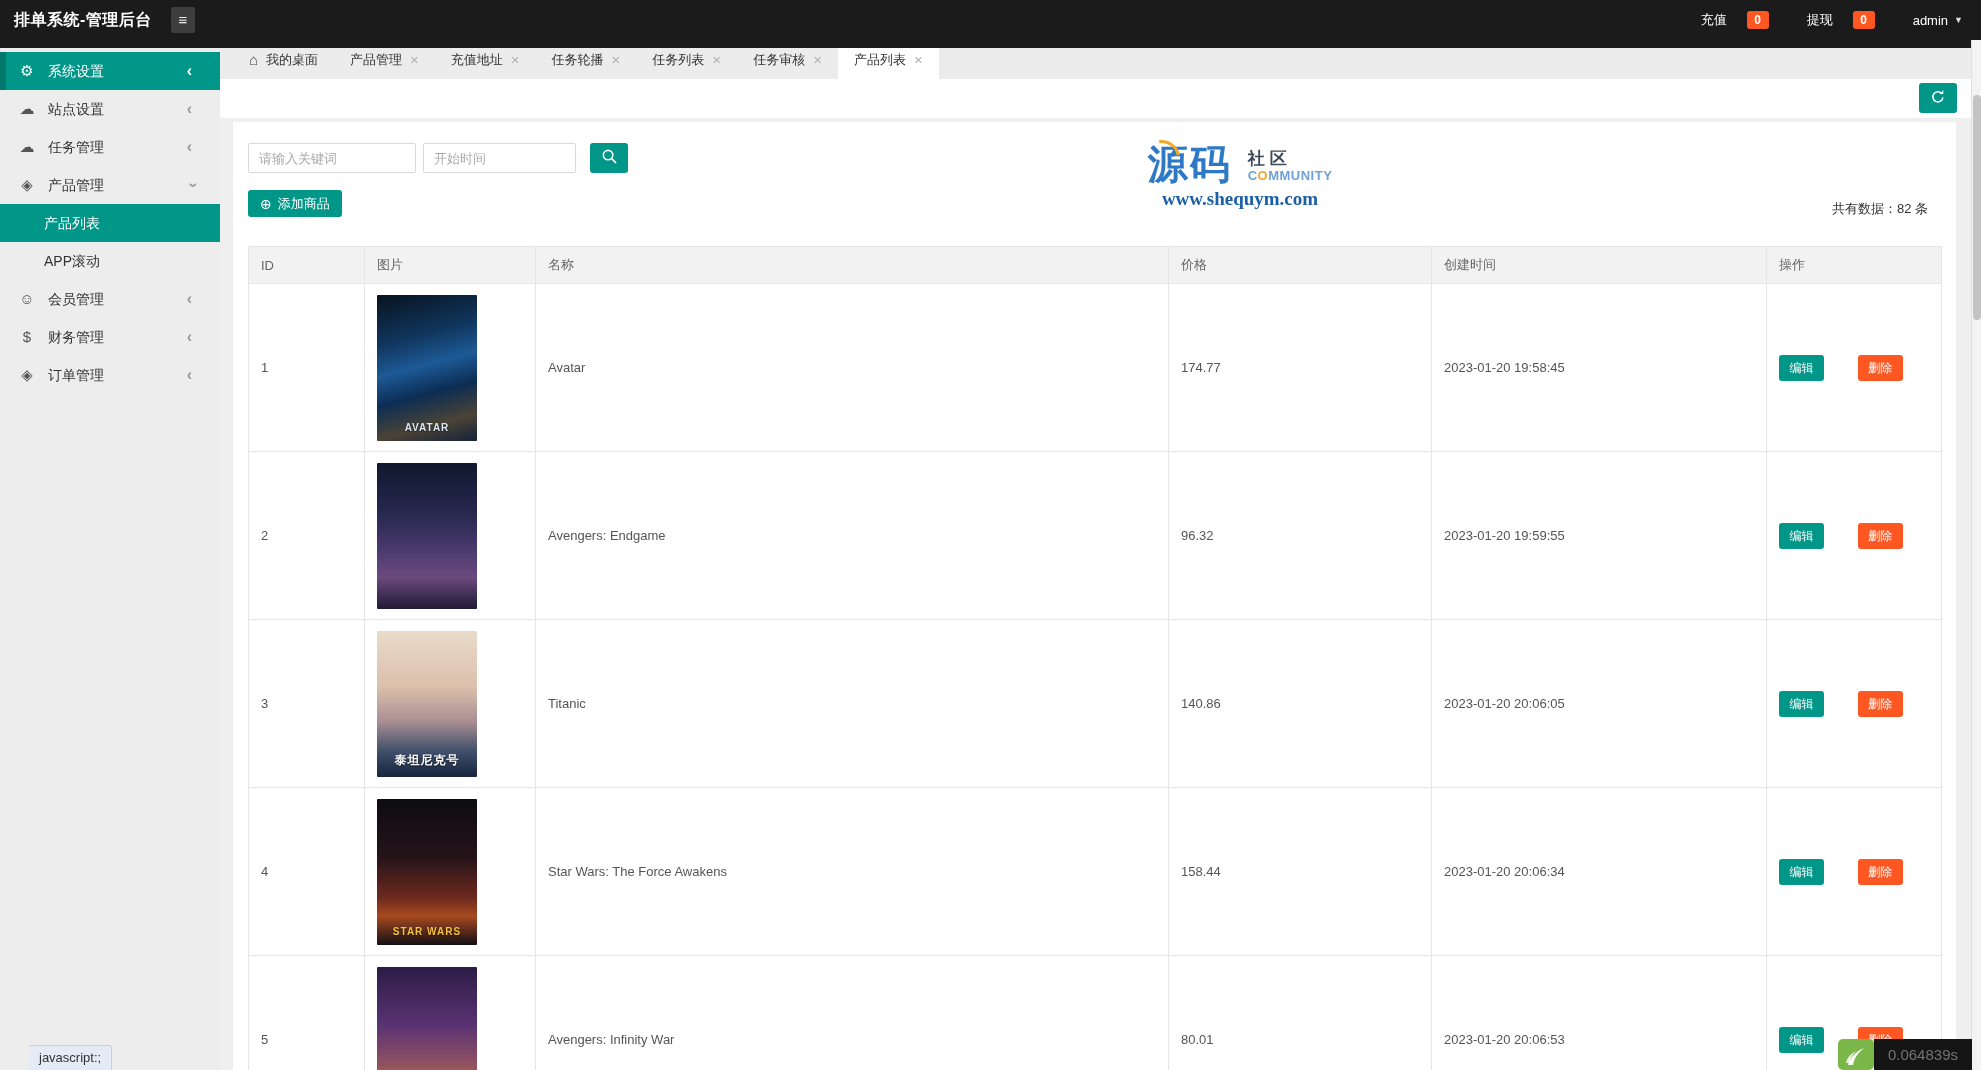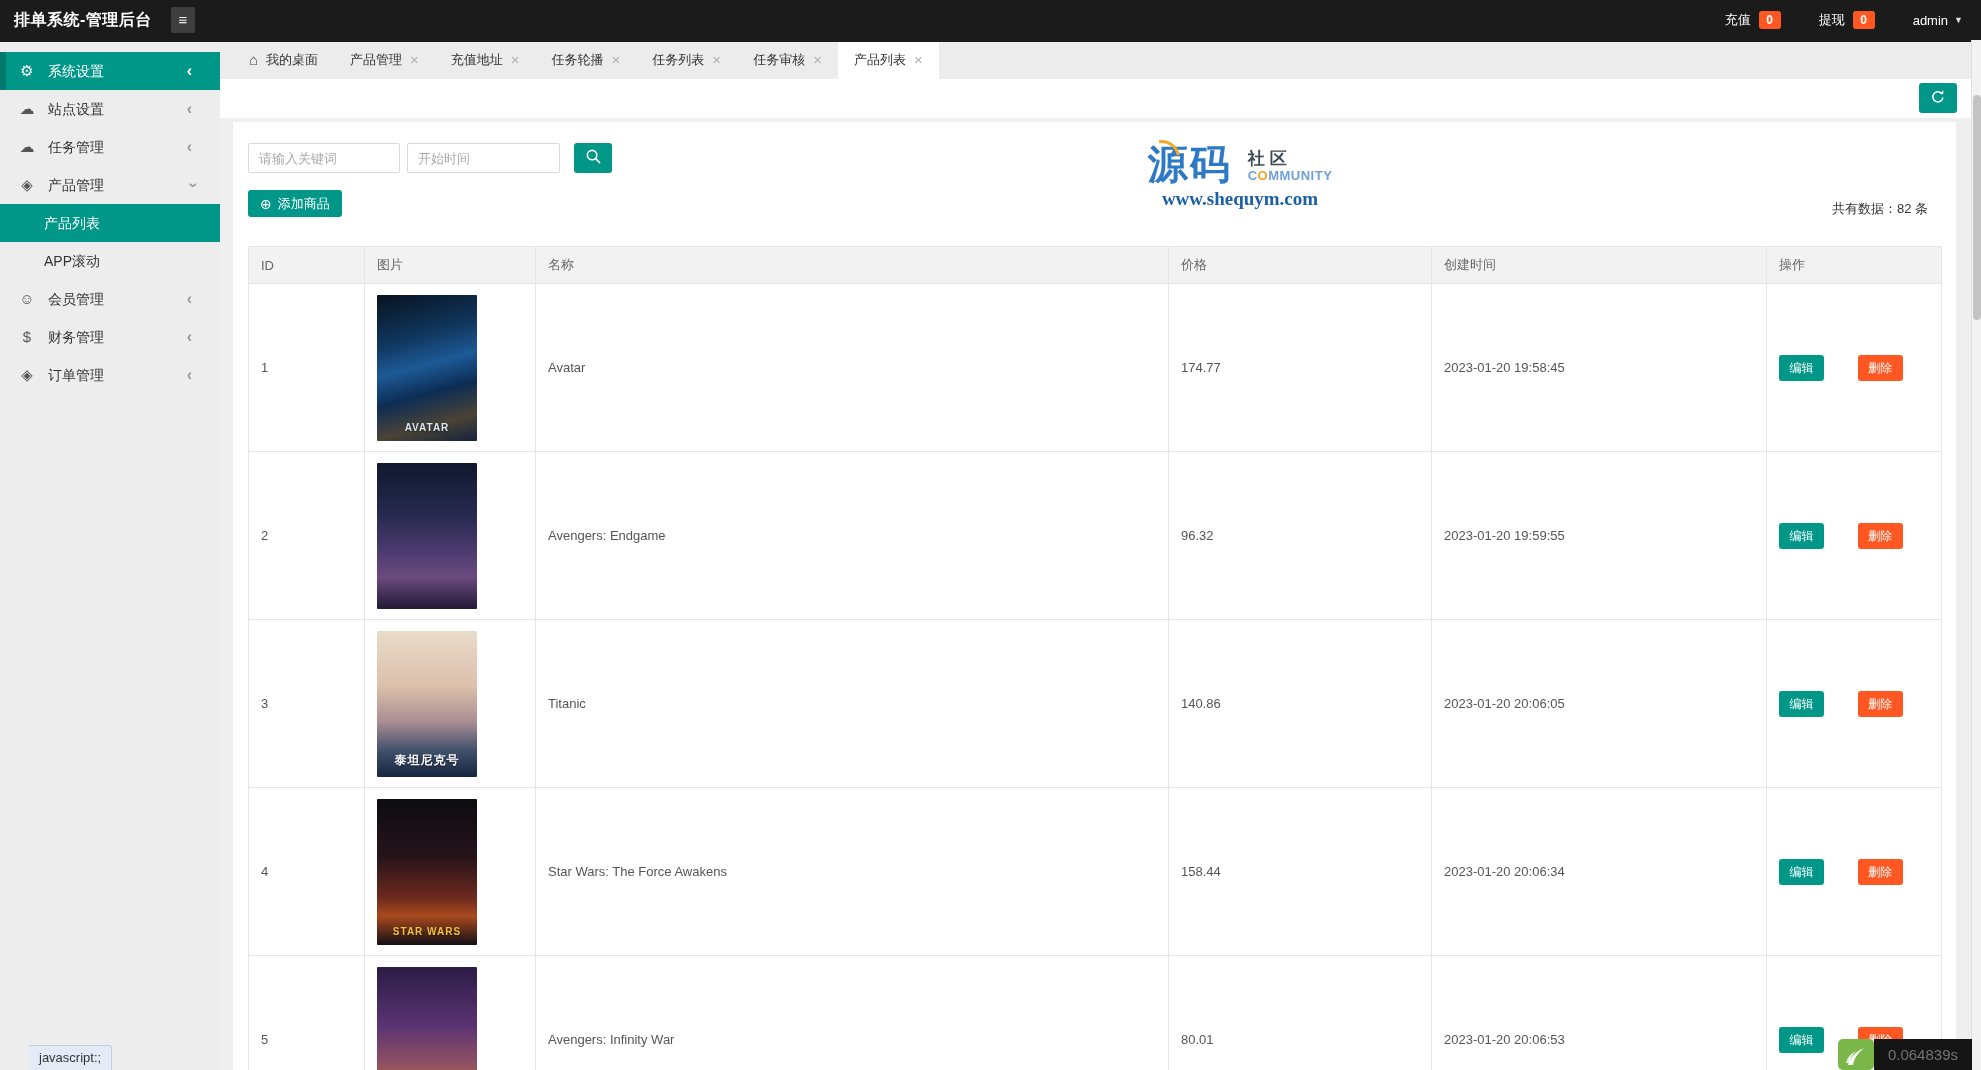--- a/index.html
+++ b/index.html
@@ -1,24 +1,24 @@
 <!DOCTYPE html>
 <html lang="zh"><head>
 <meta charset="utf-8">
 <style>
   * { margin:0; padding:0; box-sizing:border-box; }
   html,body { width:1981px; height:1070px; overflow:hidden; }
   body { font-family:"Liberation Sans","DejaVu Sans",sans-serif; background:#efefef; position:relative; }
 
   
-  .topbar { position:absolute; left:0; top:0; width:1981px; height:42px; background:#1b1b1b; color:#fff; z-index:30;padding-left:40px; }
+  .topbar { position:absolute; left:0; top:0; width:1981px; height:48px; background:#1b1b1b; color:#fff; z-index:30;padding-left:40px; }
   .app-title { position:absolute; left:14px; top:0; line-height:40px; font-size:16px; font-weight:bold; letter-spacing:.5px; }
   .hamburger { position:absolute; left:171px; top:7px; width:24px; height:26px; background:#3e3e3e; border-radius:2px; color:#efefef; text-align:center; line-height:25px; font-size:15px; cursor:pointer; }
   .topbar-right { position:absolute; right:18px; top:0; height:40px; display:flex; align-items:center; gap:38px; font-size:13px; }
-  .tb-link { display:flex; align-items:center; gap:8px; cursor:pointer; }
+  .tb-link { display:flex; align-items:center; gap:20px; cursor:pointer; }
   .badge { background:#ff5722; color:#fff; font-size:12px; min-width:22px; padding:2px 6px; border-radius:3px; text-align:center; font-weight:bold; }
   .user-dd { display:flex; align-items:center; gap:6px; cursor:pointer; }
   .caret { font-size:9px; color:#ddd; }
 
   
   .sidebar { position:absolute; left:0; top:40px; bottom:0; width:220px; background:#ededed; padding-top:12px; z-index:20; }
   .sitem { position:relative; height:38px; line-height:38px; font-size:14px; color:#333; cursor:pointer; }
   .sitem .ic { position:absolute; left:16px; top:0; width:22px; text-align:center; color:#555; font-size:15px; }
   .sitem .lbl { display:block; padding-left:48px;border-radius:10px; }
   .sitem .chev { position:absolute; right:28px; top:0; color:#999; font-size:16px; font-weight:bold; }
@@ -39,21 +39,21 @@
 
   
   .toolbar { position:absolute; left:220px; top:79px; right:0; height:39px; background:#fff; z-index:9; }
   .refresh-btn { position:absolute; right:24px; top:4px; width:38px; height:30px; background:#009688; border:none; border-radius:3px; cursor:pointer; display:flex; align-items:center; justify-content:center; }
 
   
   .panel { position:absolute; left:233px; top:122px; right:25px; height:1200px; background:#fff; padding:15px; z-index:8; }
   .search-row { margin-top:6px; display:flex; align-items:center; }
   .search-row input { height:30px; border:1px solid #d9d9d9; border-radius:2px; padding:0 10px; font-size:13px; color:#333; outline:none; font-family:inherit; }
   .search-row input::placeholder { color:#a9a9a9; }
-  .inp-kw { width:152px; }
+  .inp-kw { width:168px; }
   .inp-date { width:153px; margin-left:7px; }
   .search-btn { width:38px; height:30px; margin-left:14px; background:#009688; border:none; border-radius:3px; cursor:pointer; display:flex; align-items:center; justify-content:center; }
   .add-row { margin-top:17px; }
   .add-btn { display:inline-flex; align-items:center; gap:6px; height:27px; padding:0 12px; background:#009688; color:#fff; border:none; border-radius:3px; font-size:13px; cursor:pointer; font-family:inherit; }
   .add-btn .plus { font-size:14px; }
 
   
   .logo { position:absolute; left:877px; top:22px; width:260px; text-align:center; }
   .l-row { display:flex; align-items:flex-end; justify-content:center; gap:16px; }
   .l-ym { font-size:40px; font-weight:bold; color:#2e79c6; letter-spacing:2px; line-height:1; position:relative; }

